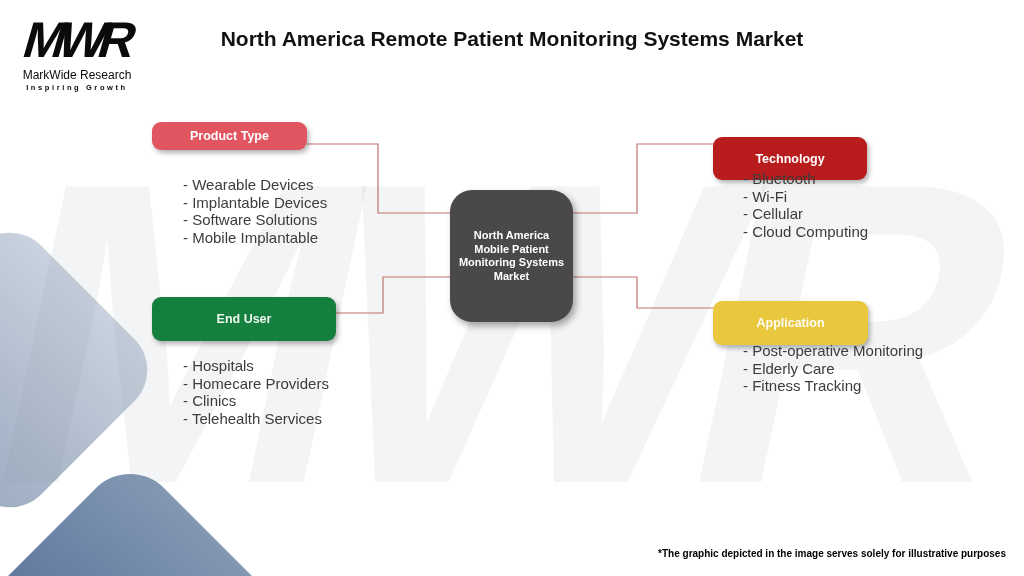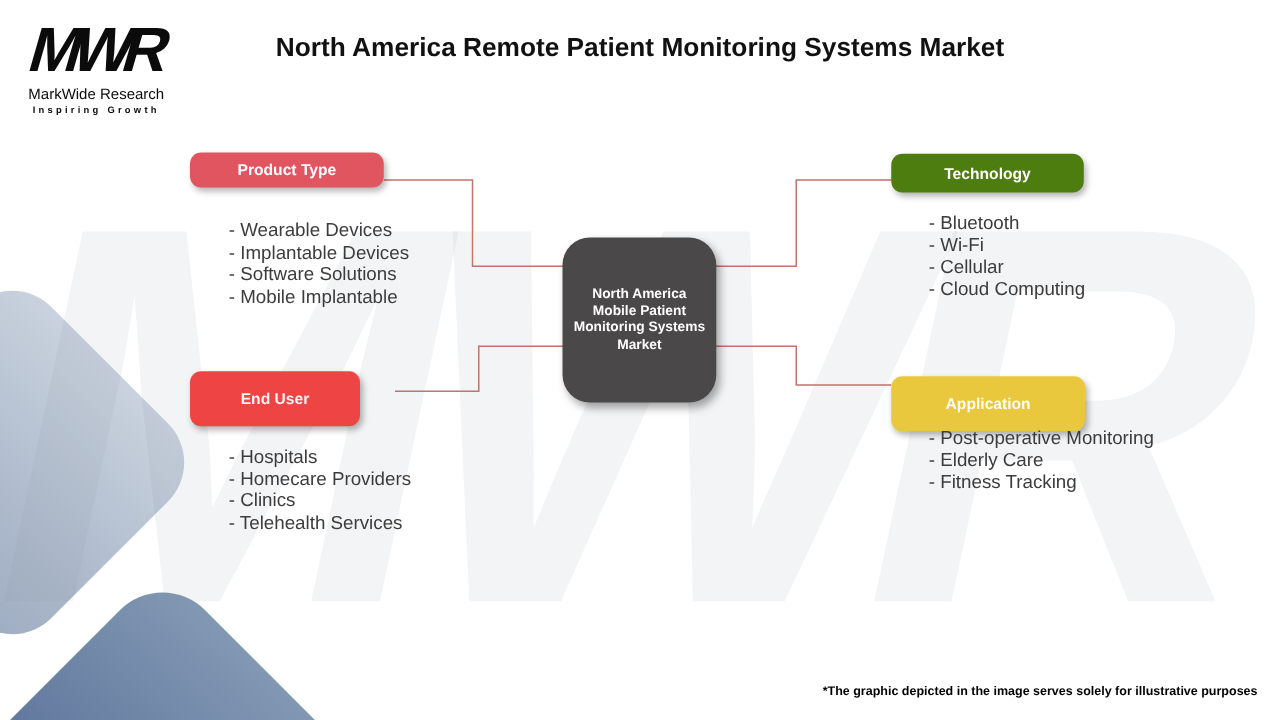--- a/index.html
+++ b/index.html
@@ -39,22 +39,22 @@
   }
 
   
   .node{
     position:absolute;z-index:3;border-radius:9px;
     display:flex;align-items:center;justify-content:center;
     color:#fff;font-weight:bold;font-size:12.5px;
     box-shadow:2px 3px 5px rgba(0,0,0,0.30);
   }
   #product-box{left:152px;top:122px;width:155px;height:28px;background:#E15560;}
-  #tech-box{left:713px;top:123px;width:154px;height:31px;background:#4d7c0f;}
-  #enduser-box{left:152px;top:297px;width:136px;height:44px;background:#ef4444;color:rgba(255,255,255,0.93);}
+  #tech-box{left:713px;top:137px;width:154px;height:43px;background:#b91c1c;}
+  #enduser-box{left:152px;top:297px;width:184px;height:44px;background:#15803d;color:rgba(255,255,255,0.93);}
   #app-box{left:713px;top:289px;width:155px;height:44px;background:#E9C83D;color:rgba(255,255,255,0.95);margin-top:12px;}
 
   #center-box{
     position:absolute;left:450px;top:190px;width:123px;height:132px;z-index:3;
     background:#4A4848;border-radius:22px;
     display:flex;flex-direction:column;align-items:center;justify-content:center;
     color:#fff;font-weight:bold;font-size:11px;line-height:13.5px;text-align:right;
     box-shadow:3px 4px 7px rgba(0,0,0,0.35);
   }
 

